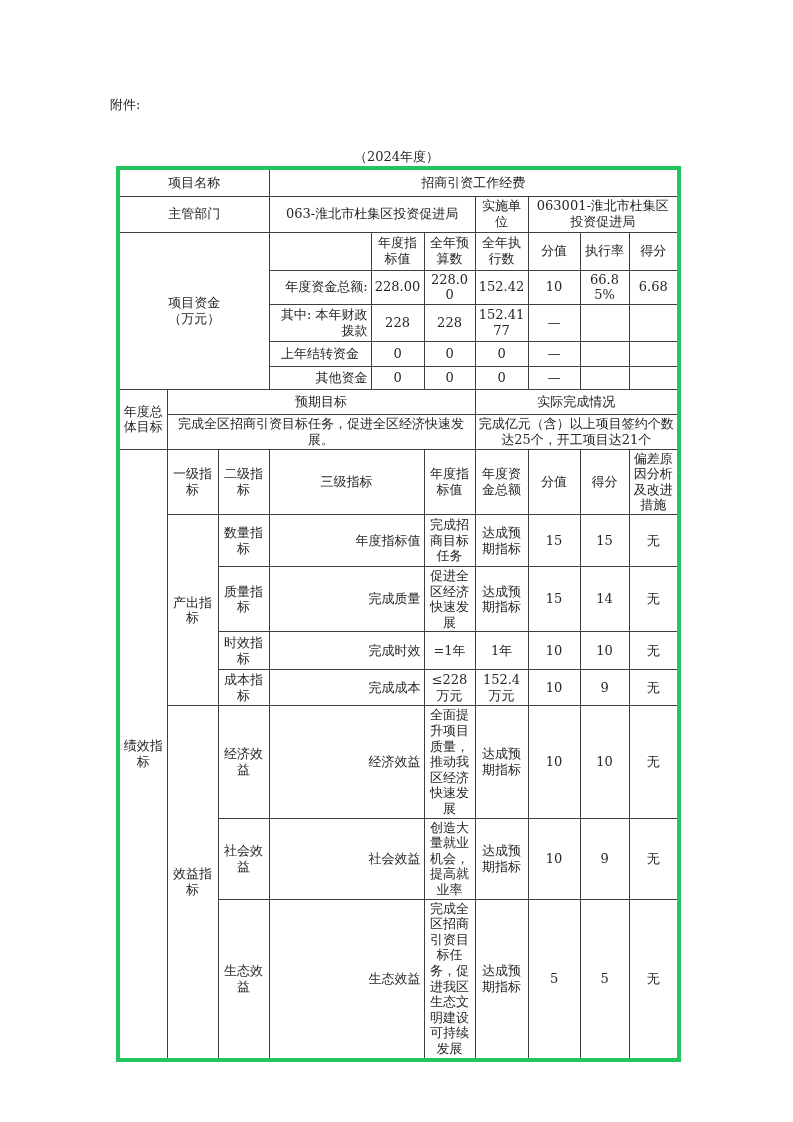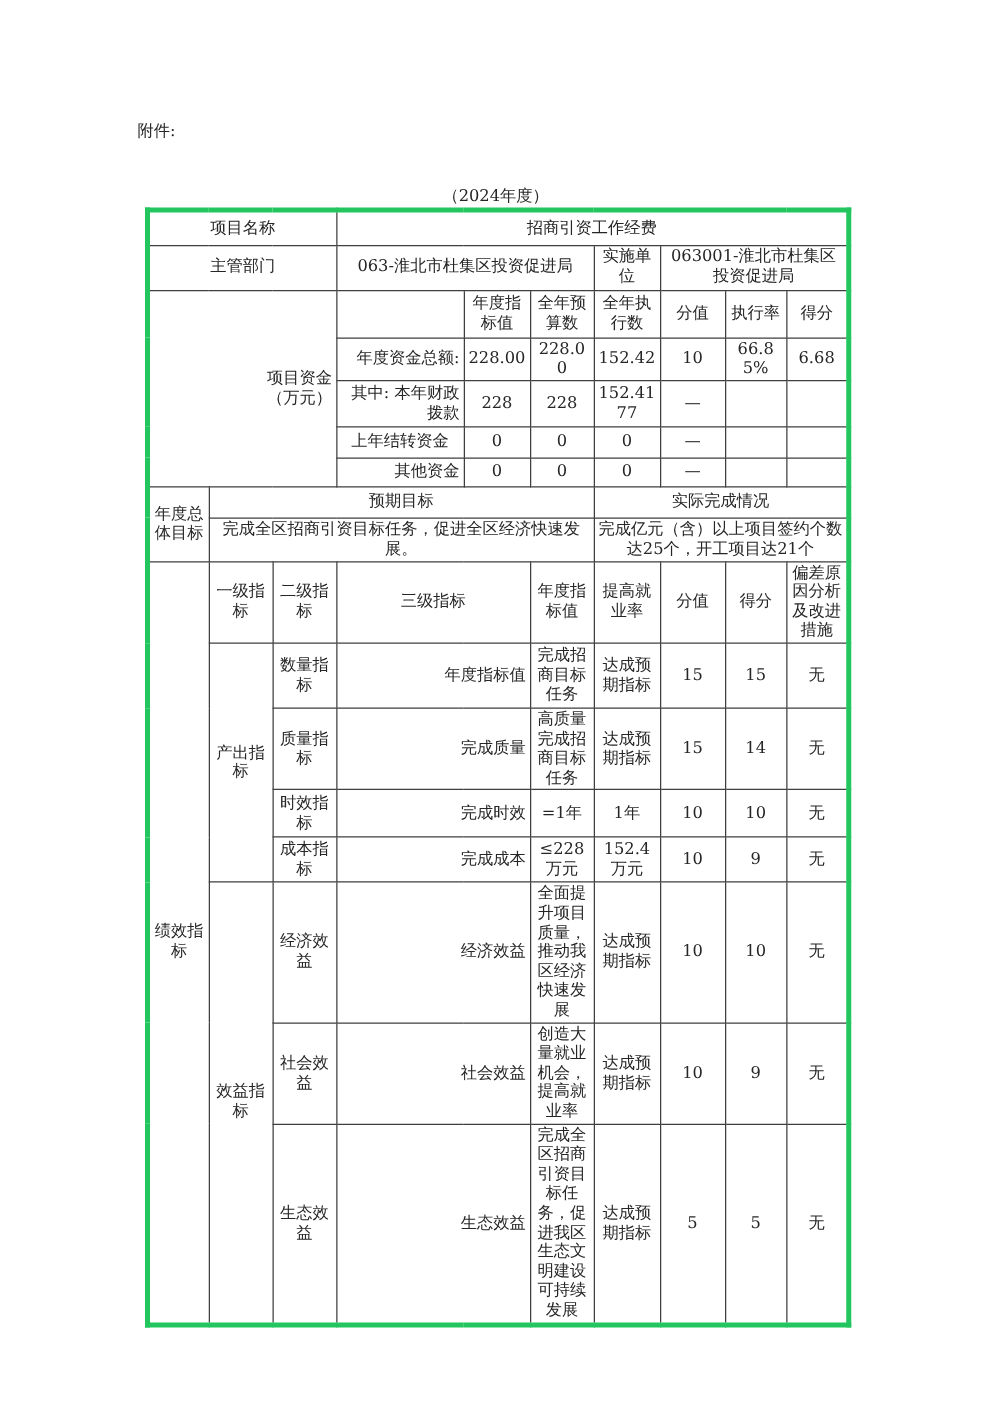--- a/index.html
+++ b/index.html
@@ -20,21 +20,21 @@
   }
   .form td {
     border:1px solid #3f3f3f;
     font-size:13px; line-height:1.2;
     text-align:center; vertical-align:middle;
     padding:1px 3px;
     word-break:break-all;
     overflow:hidden;
   }
   .form td.al { text-align:right; }
-  .form td.pre { white-space:pre-line;text-align:right; }
+  .form td.pre { white-space:pre-line; }
 </style>
 </head>
 <body>
 
 <div class="page">
 
   <div class="attachment">附件:</div>
   <div class="doc-subtitle">（2024年度）</div>
 
   <table class="form">
@@ -126,41 +126,41 @@
       <td colspan="5">完成全区招商引资目标任务，促进全区经济快速发展。</td>
       <td colspan="4">完成亿元（含）以上项目签约个数达25个，开工项目达21个</td>
     </tr>
 
     <tr style="height:64px">
       <td rowspan="8">绩效指标</td>
       <td>一级指标</td>
       <td>二级指标</td>
       <td colspan="2">三级指标</td>
       <td>年度指标值</td>
-      <td>提高就业率</td>
+      <td>年度资金总额</td>
       <td>分值</td>
       <td>得分</td>
       <td>偏差原因分析及改进措施</td>
     </tr>
 
     <tr style="height:52px">
       <td rowspan="4">产出指标</td>
       <td>数量指标</td>
       <td colspan="2" class="al">年度指标值</td>
       <td>完成招商目标任务</td>
       <td>达成预期指标</td>
       <td>15</td>
       <td>15</td>
       <td>无</td>
     </tr>
 
     <tr style="height:64px">
       <td>质量指标</td>
       <td colspan="2" class="al">完成质量</td>
-      <td>高质量完成招商目标任务</td>
+      <td>促进全区经济快速发展</td>
       <td>达成预期指标</td>
       <td>15</td>
       <td>14</td>
       <td>无</td>
     </tr>
 
     <tr style="height:38px">
       <td>时效指标</td>
       <td colspan="2" class="al">完成时效</td>
       <td>=1年</td>

